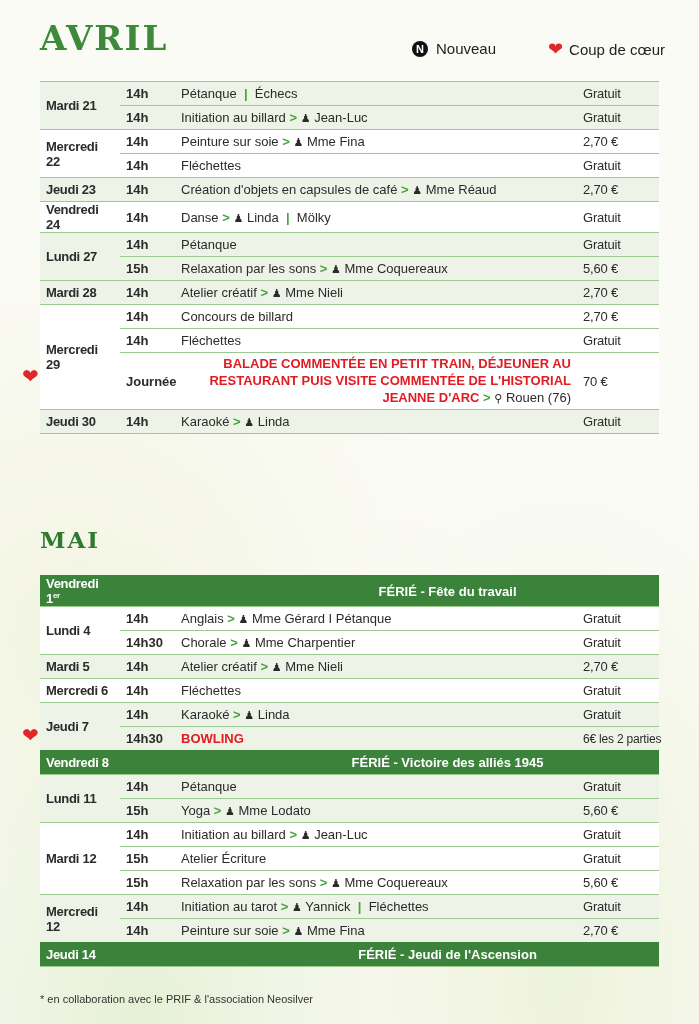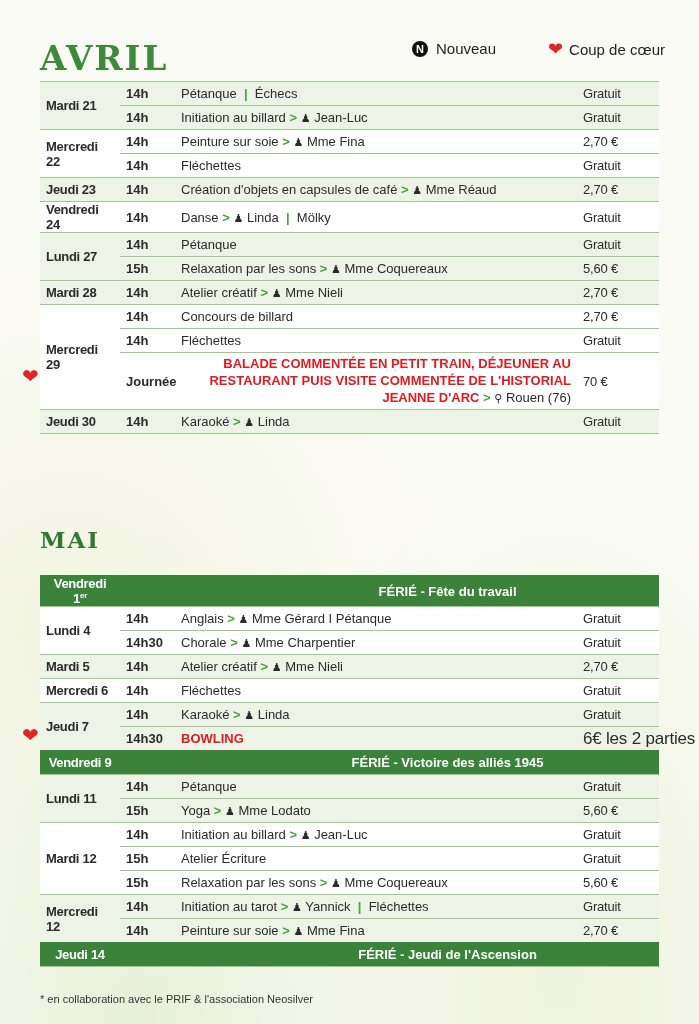--- a/index.html
+++ b/index.html
@@ -9,21 +9,21 @@
     background: radial-gradient(ellipse at 10% 60%, #f3f5e2 0%, rgba(243,245,226,0) 45%),
                 radial-gradient(ellipse at 80% 95%, #eef3dc 0%, rgba(238,243,220,0) 40%),
                 radial-gradient(ellipse at 20% 100%, #e6f0d6 0%, rgba(230,240,214,0) 35%),
                 #fbfbf6;
     color:#2b2b2b;
   }
   .month-title {
     position:absolute; left:40px; font-family:"DejaVu Serif", serif;
     font-weight:bold; color:#3d8a3a; letter-spacing:2px;
   }
-  #avril-title { top:38px; font-size:34px; }
+  #avril-title { top:18px; font-size:34px; }
   #mai-title { top:526px; font-size:23px; color:#2f7a30; }
   .legend { position:absolute; top:40px; display:flex; align-items:center; font-size:15px;
     font-family:"Liberation Sans Narrow","Liberation Sans", sans-serif; color:#222; }
   .legend-new { left:412px; }
   .legend-heart { left:548px; }
   .n-badge { width:16px; height:16px; border-radius:50%; background:#111; color:#fff;
     font-size:11px; font-weight:bold; display:inline-flex; align-items:center; justify-content:center; margin-right:8px; }
   .heart { color:#e0262a; font-size:18px; margin-right:6px; line-height:1; }
   table.sched { position:absolute; left:40px; width:619px; border-collapse:collapse; table-layout:fixed; }
   #avril-table { top:81px; }
@@ -32,21 +32,21 @@
   table.sched tr:last-child td { border-bottom:1.5px solid #9cc98f; }
   col.c-day { width:80px; } col.c-time { width:55px; } col.c-act { width:402px; } col.c-price { width:82px; }
   .day { font-weight:bold; font-size:13px; letter-spacing:-0.3px; }
   .time { font-weight:bold; font-size:13px; }
   .price { font-size:11.5px; letter-spacing:-0.2px; }
   tr.shade td { background:#eef3e8; }
   tr.white td { background:#ffffff; }
   .g { color:#48a23f; font-weight:bold; }
   .pers { font-size:11px; }
   .red { color:#e01b22; font-weight:bold; }
-  tr.ferie td { background:#3b833a; color:#fff; font-weight:bold; border-top:1px solid #3b833a;text-align:center; }
+  tr.ferie td { background:#3b833a; color:#fff; font-weight:bold; border-top:1px solid #3b833a; }
   tr.ferie td.ferie-text { text-align:center; padding-left:122px; font-weight:bold;margin-top:42px; }
   .side-heart { position:absolute; color:#e0262a; font-size:20px; }
   #footnote { position:absolute; left:40px; top:993px; font-size:11px; color:#333; }
   sup { font-size:8px; }
 </style>
 </head>
 <body>
 
 <div id="avril-title" class="month-title">AVRIL</div>
 
@@ -184,24 +184,24 @@
   </tr>
   <tr class="shade">
     <td rowspan="2" class="day">Jeudi 7</td>
     <td class="time">14h</td>
     <td class="act"><span>Karaoké</span> <span class="g">&gt;</span> <span class="pers">♟</span> <span>Linda</span></td>
     <td class="price">Gratuit</td>
   </tr>
   <tr class="shade">
     <td class="time">14h30</td>
     <td class="act"><span class="red">BOWLING</span></td>
-    <td class="price" style="font-size:17px; white-space:nowrap;">6€ les 2 parties</td>
+    <td class="price" style="font-size:12px; white-space:nowrap;">6€ les 2 parties</td>
   </tr>
   <tr class="ferie">
-    <td class="day">Vendredi 9</td>
+    <td class="day">Vendredi 8</td>
     <td colspan="3" class="ferie-text">FÉRIÉ - Victoire des alliés 1945</td>
   </tr>
   <tr class="shade">
     <td rowspan="2" class="day">Lundi 11</td>
     <td class="time">14h</td>
     <td class="act"><span>Pétanque</span></td>
     <td class="price">Gratuit</td>
   </tr>
   <tr class="shade">
     <td class="time">15h</td>

